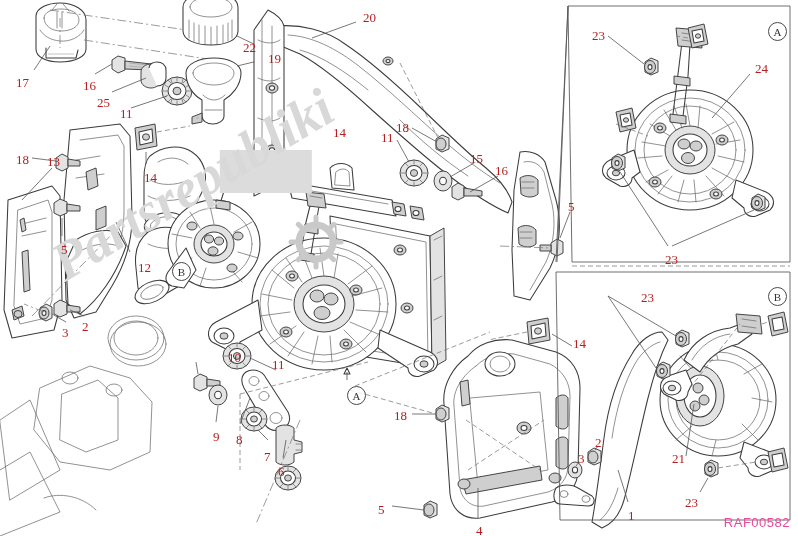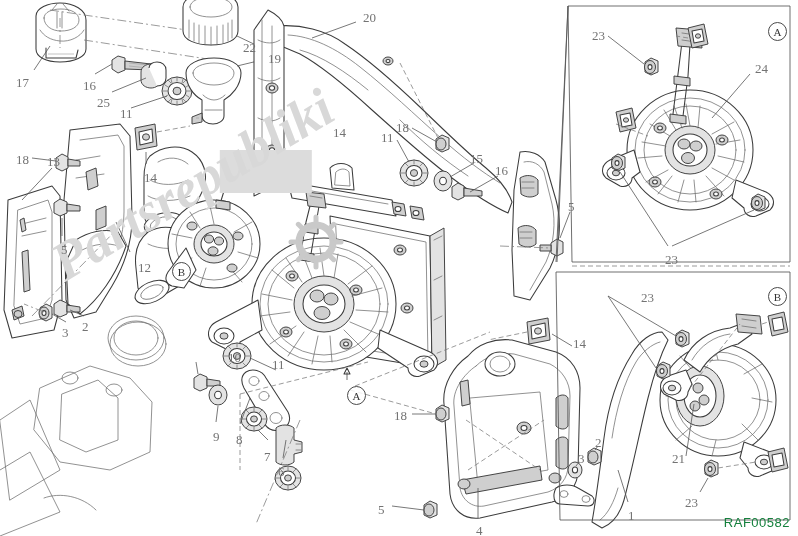--- a/index.html
+++ b/index.html
@@ -1,26 +1,26 @@
 <!DOCTYPE html>
 <html><head>
 <meta charset="utf-8">
 <title>Parts Diagram</title>
 <style>
   html,body{margin:0;padding:0;background:#ffffff;}
   body{font-family:"Liberation Serif",serif;}
   #sheet{position:relative;width:798px;height:536px;background:#fff;overflow:hidden;}
   #sheet svg{position:absolute;left:0;top:0;}
-  .cal{position:absolute;font-family:"Liberation Serif",serif;font-size:13px;color:#737373;
+  .cal{position:absolute;font-family:"Liberation Serif",serif;font-size:13px;color:#b91c1c;
        white-space:nowrap;line-height:1;user-select:none;}
   .circ{position:absolute;width:17px;height:17px;border:1.1px solid #4a4a4a;border-radius:50%;
         font-family:"Liberation Serif",serif;font-size:11px;color:#333;
         display:flex;align-items:center;justify-content:center;background:rgba(255,255,255,.85);}
   #code{position:absolute;right:8px;bottom:6px;font-family:"Liberation Sans",sans-serif;
-        font-size:13px;letter-spacing:.5px;color:#15803d;}
+        font-size:13px;letter-spacing:.5px;color:#ec4899;}
   #wm{position:absolute;left:40px;top:150px;width:360px;height:200px;pointer-events:none;}
   #wm .wtxt{position:absolute;left:0;top:90px;font-family:"Liberation Serif",serif;
             font-size:54px;font-weight:bold;font-style:italic;color:#d8d8d8;
             transform:rotate(-31deg);transform-origin:0 0;white-space:nowrap;}
 </style>
 </head>
 <body>
 
 <div id="sheet">
 

